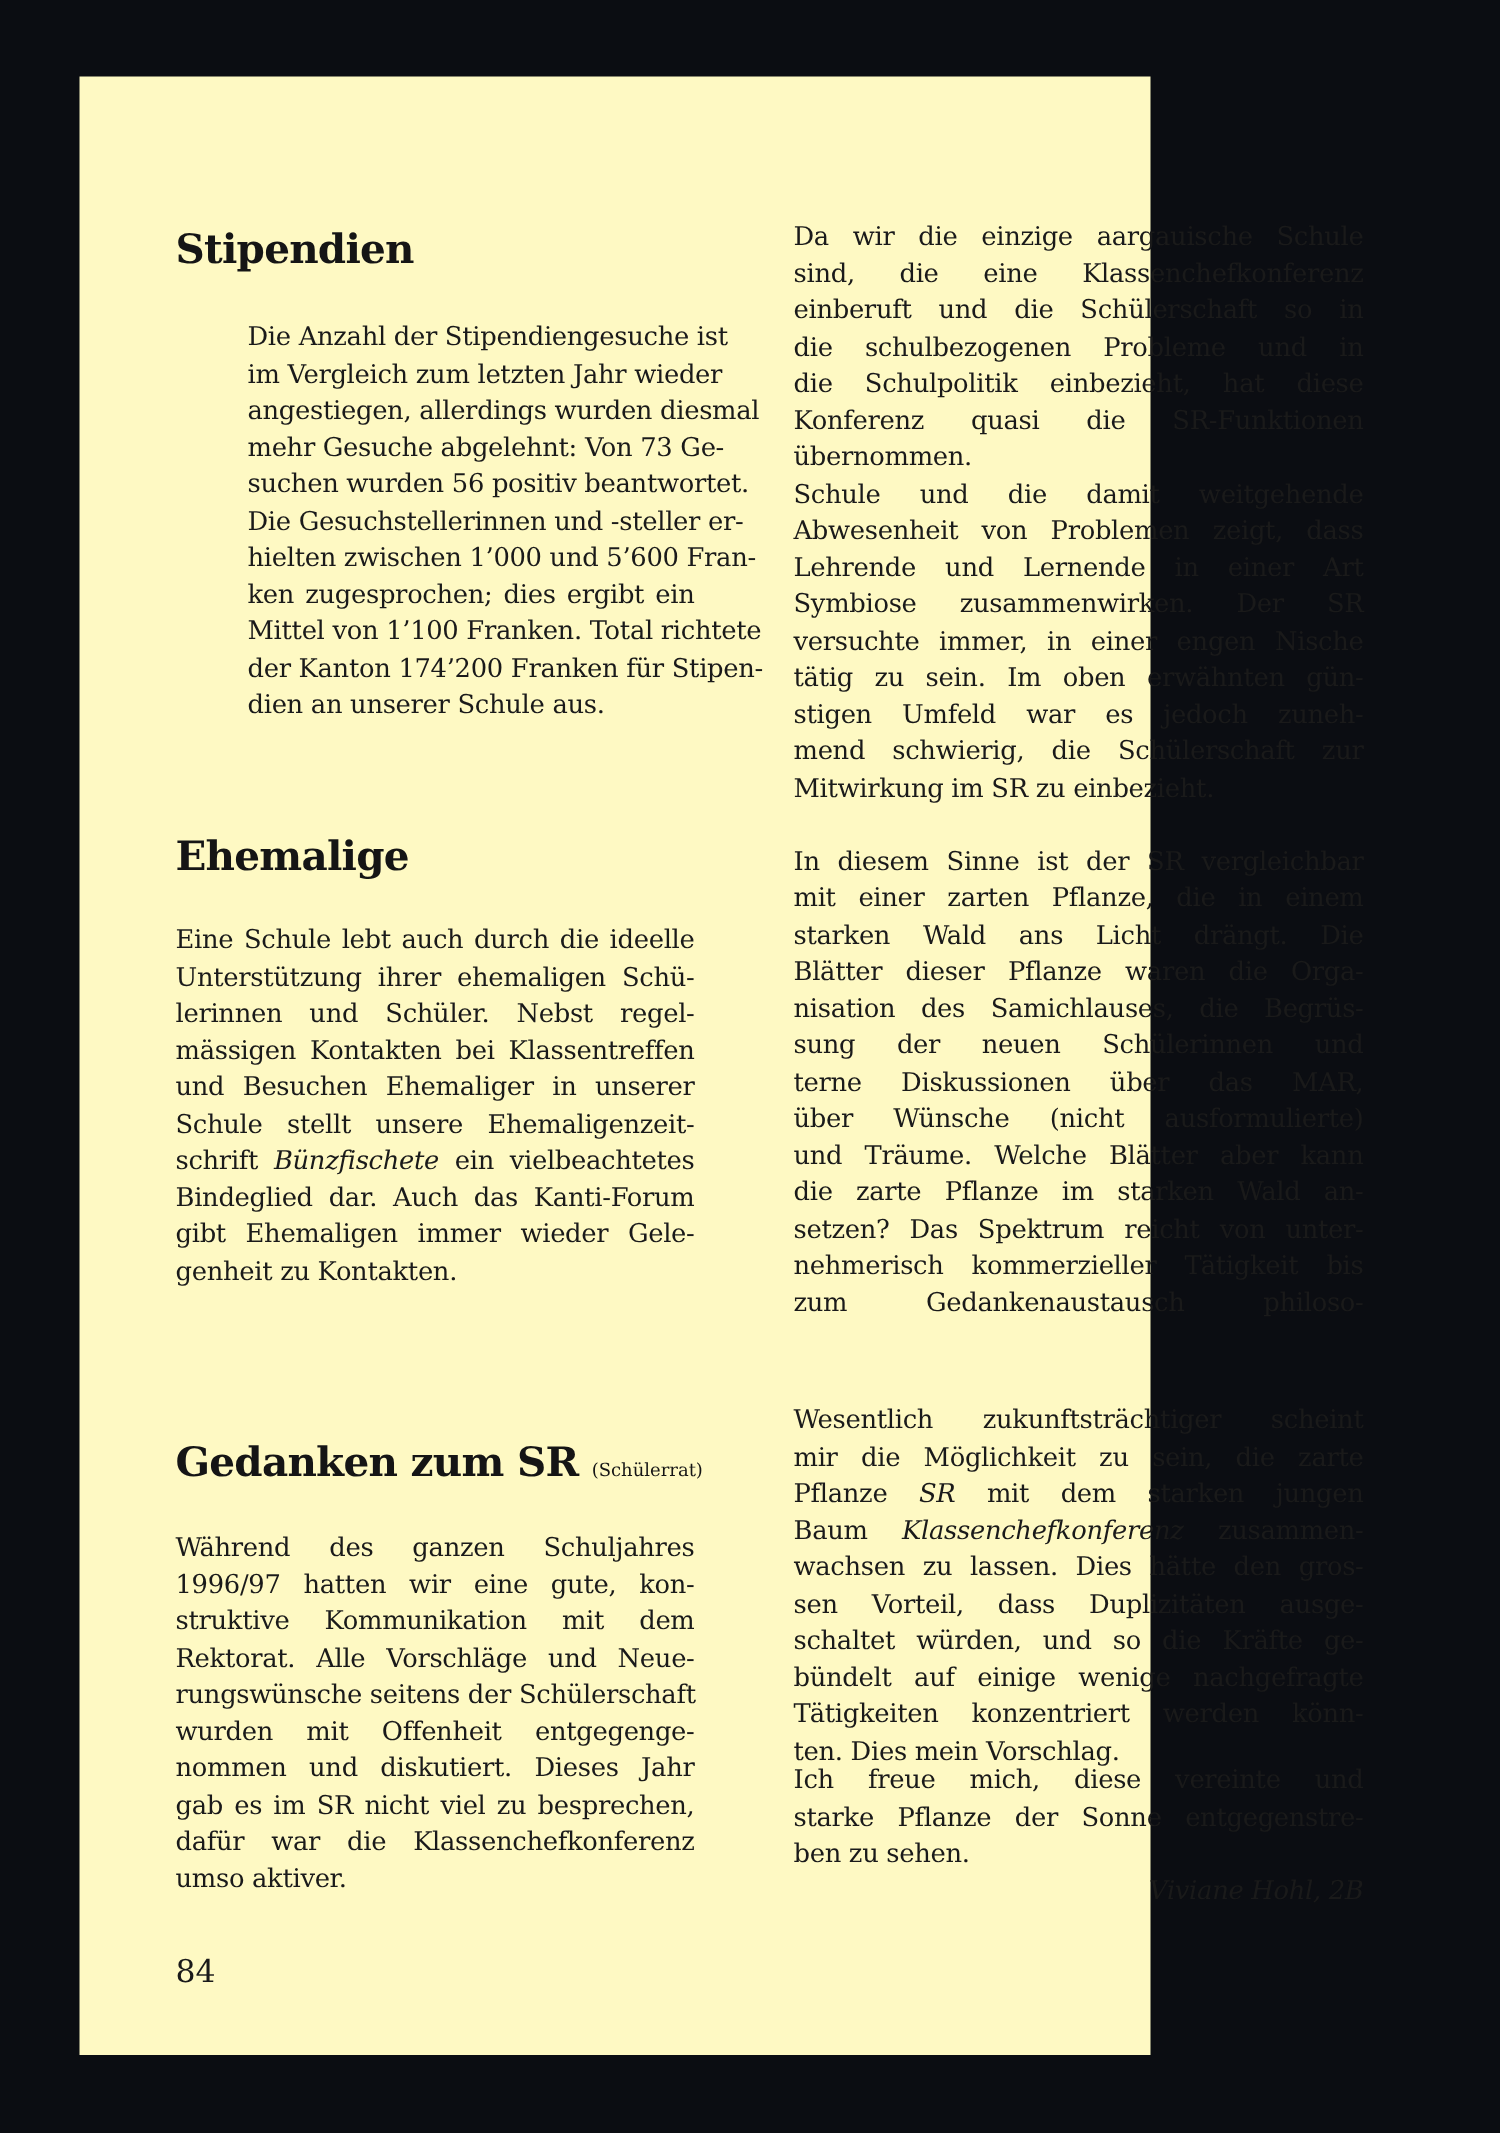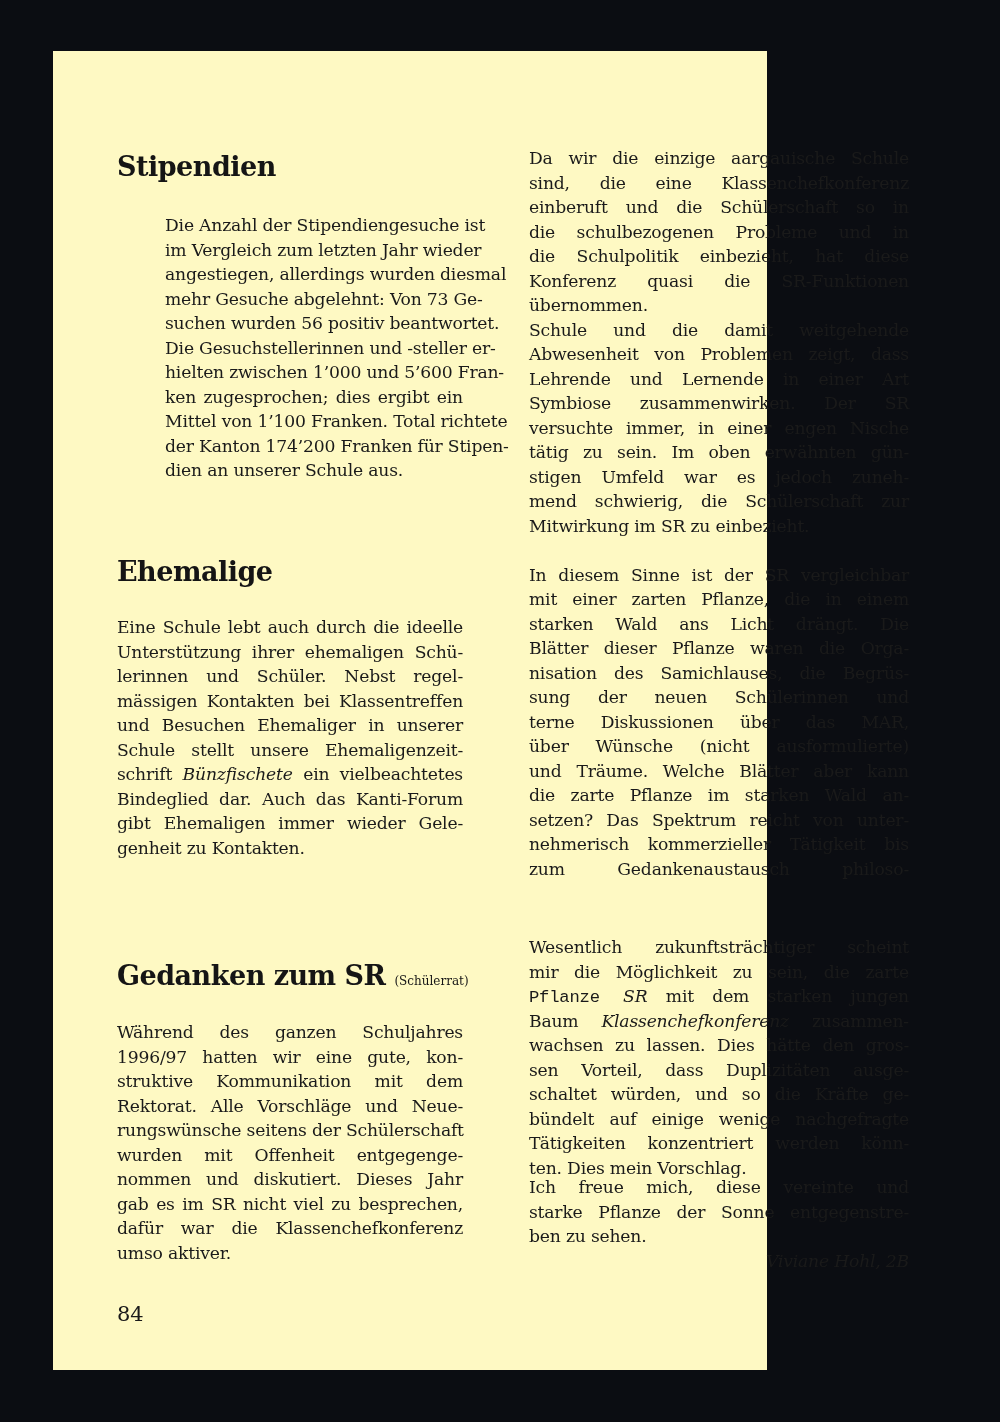--- a/index.html
+++ b/index.html
@@ -121,21 +121,21 @@
         <span class="line">über Wünsche (nicht ausformulierte)</span>
         <span class="line">und Träume. Welche Blätter aber kann</span>
         <span class="line">die zarte Pflanze im starken Wald an-</span>
         <span class="line">setzen? Das Spektrum reicht von unter-</span>
         <span class="line">nehmerisch kommerzieller Tätigkeit bis</span>
         <span class="line">zum Gedankenaustausch philoso-</span>
       </div>
     <div class="para" style="top:852px;margin-top:32px;">
         <span class="line">Wesentlich zukunftsträchtiger scheint</span>
         <span class="line">mir die Möglichkeit zu sein, die zarte</span>
-        <span class="line"><span style="white-space: pre; font-family: Liberation Mono, monospace;">Pflanze </span><em style="white-space: pre;">SR</em><span style="white-space: pre;"> mit dem starken jungen</span></span>
+        <span class="line"><span style="white-space: pre;">Pflanze </span><em style="white-space: pre;">SR</em><span style="white-space: pre;"> mit dem starken jungen</span></span>
         <span class="line"><span style="white-space: pre;">Baum </span><em style="white-space: pre;">Klassenchefkonferenz</em><span style="white-space: pre;"> zusammen-</span></span>
         <span class="line">wachsen zu lassen. Dies hätte den gros-</span>
         <span class="line">sen Vorteil, dass Duplizitäten ausge-</span>
         <span class="line">schaltet würden, und so die Kräfte ge-</span>
         <span class="line">bündelt auf einige wenige nachgefragte</span>
         <span class="line">Tätigkeiten konzentriert werden könn-</span>
         <span class="line last">ten. Dies mein Vorschlag.</span>
       </div>
     <div class="para" style="top:1124px;">
         <span class="line">Ich freue mich, diese vereinte und</span>

